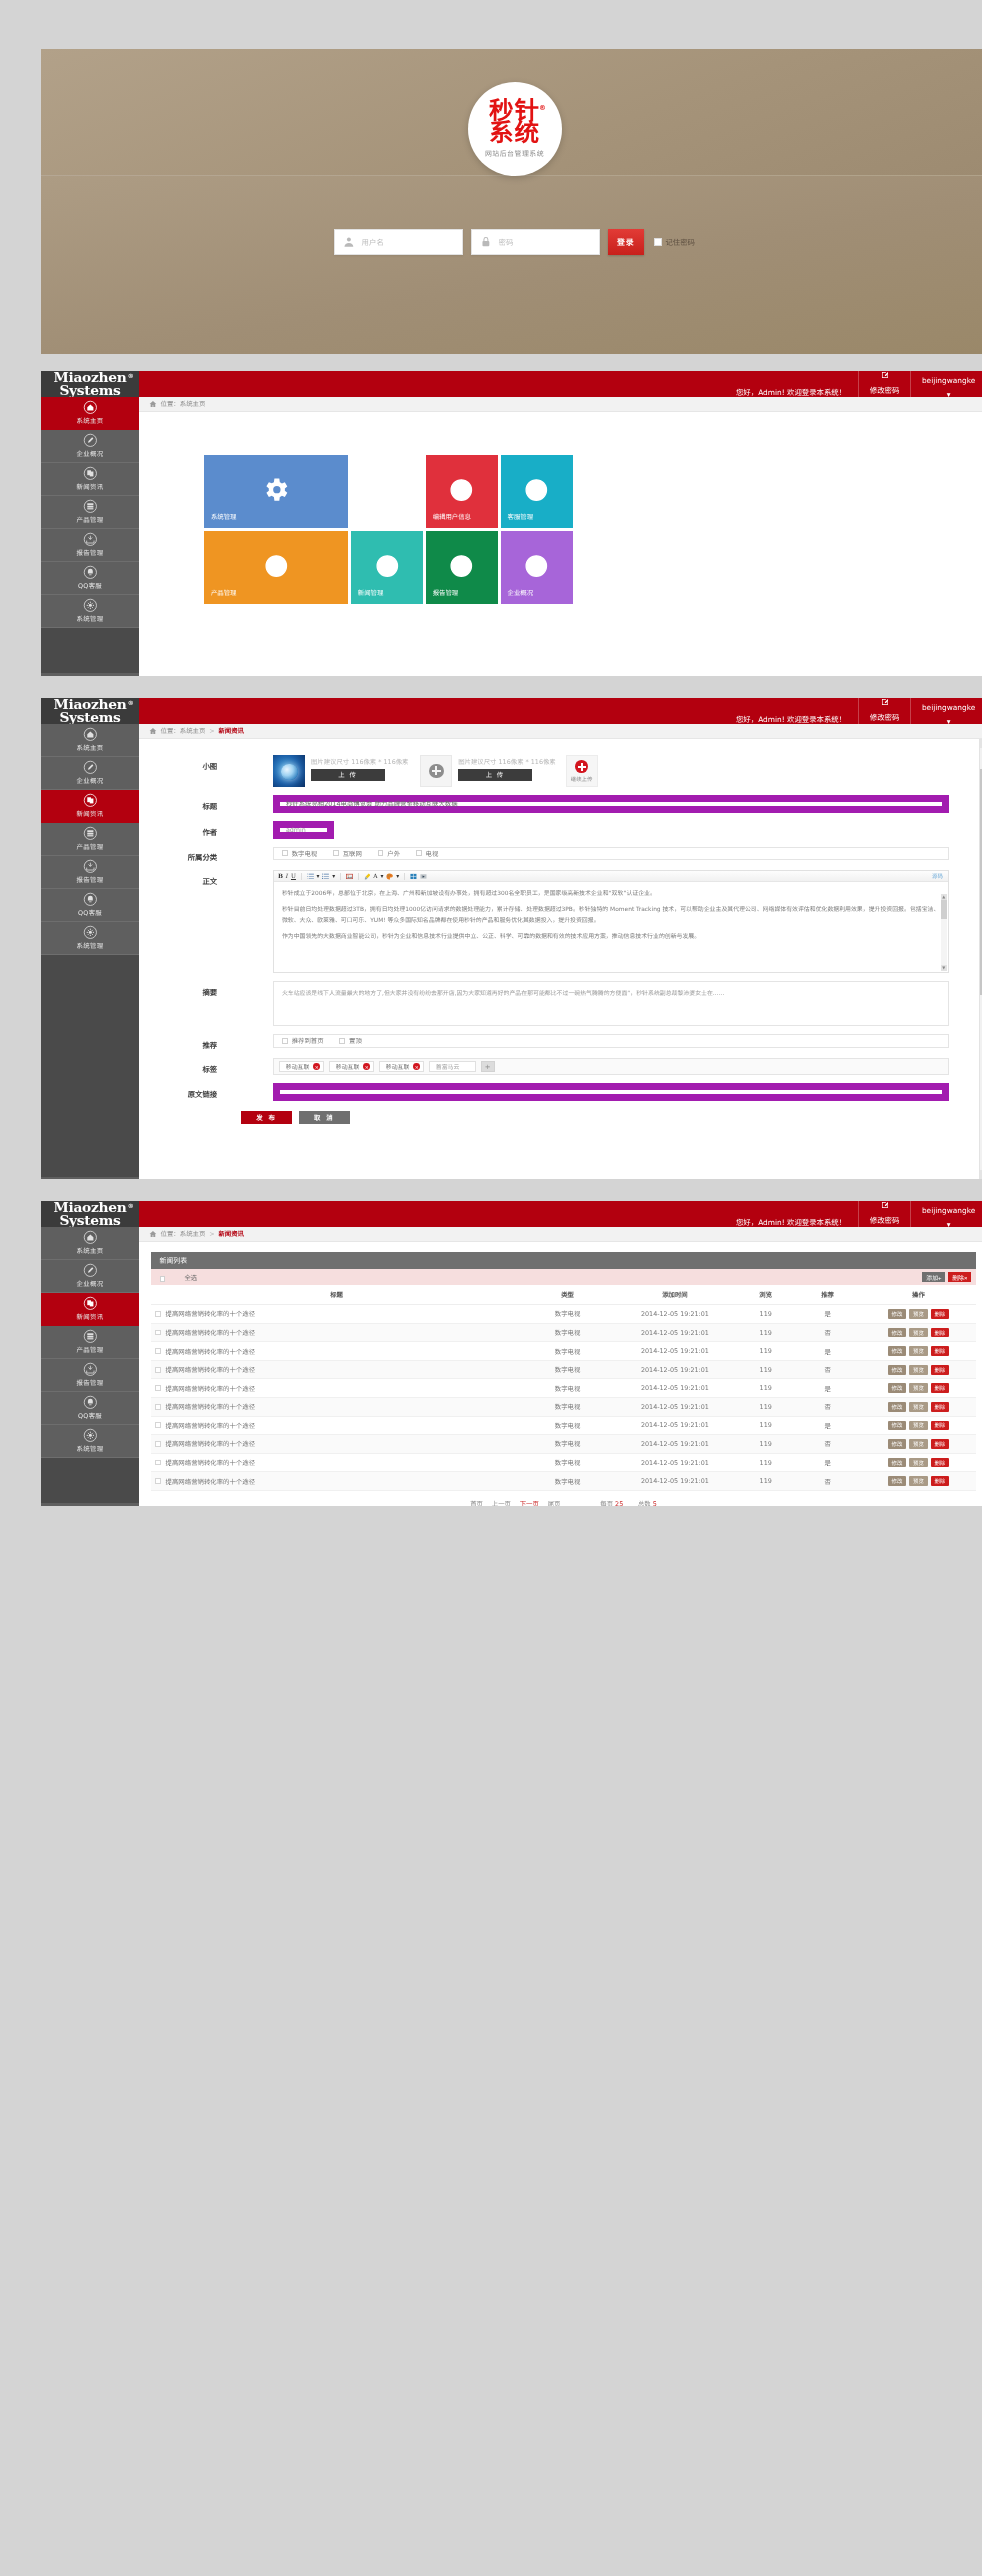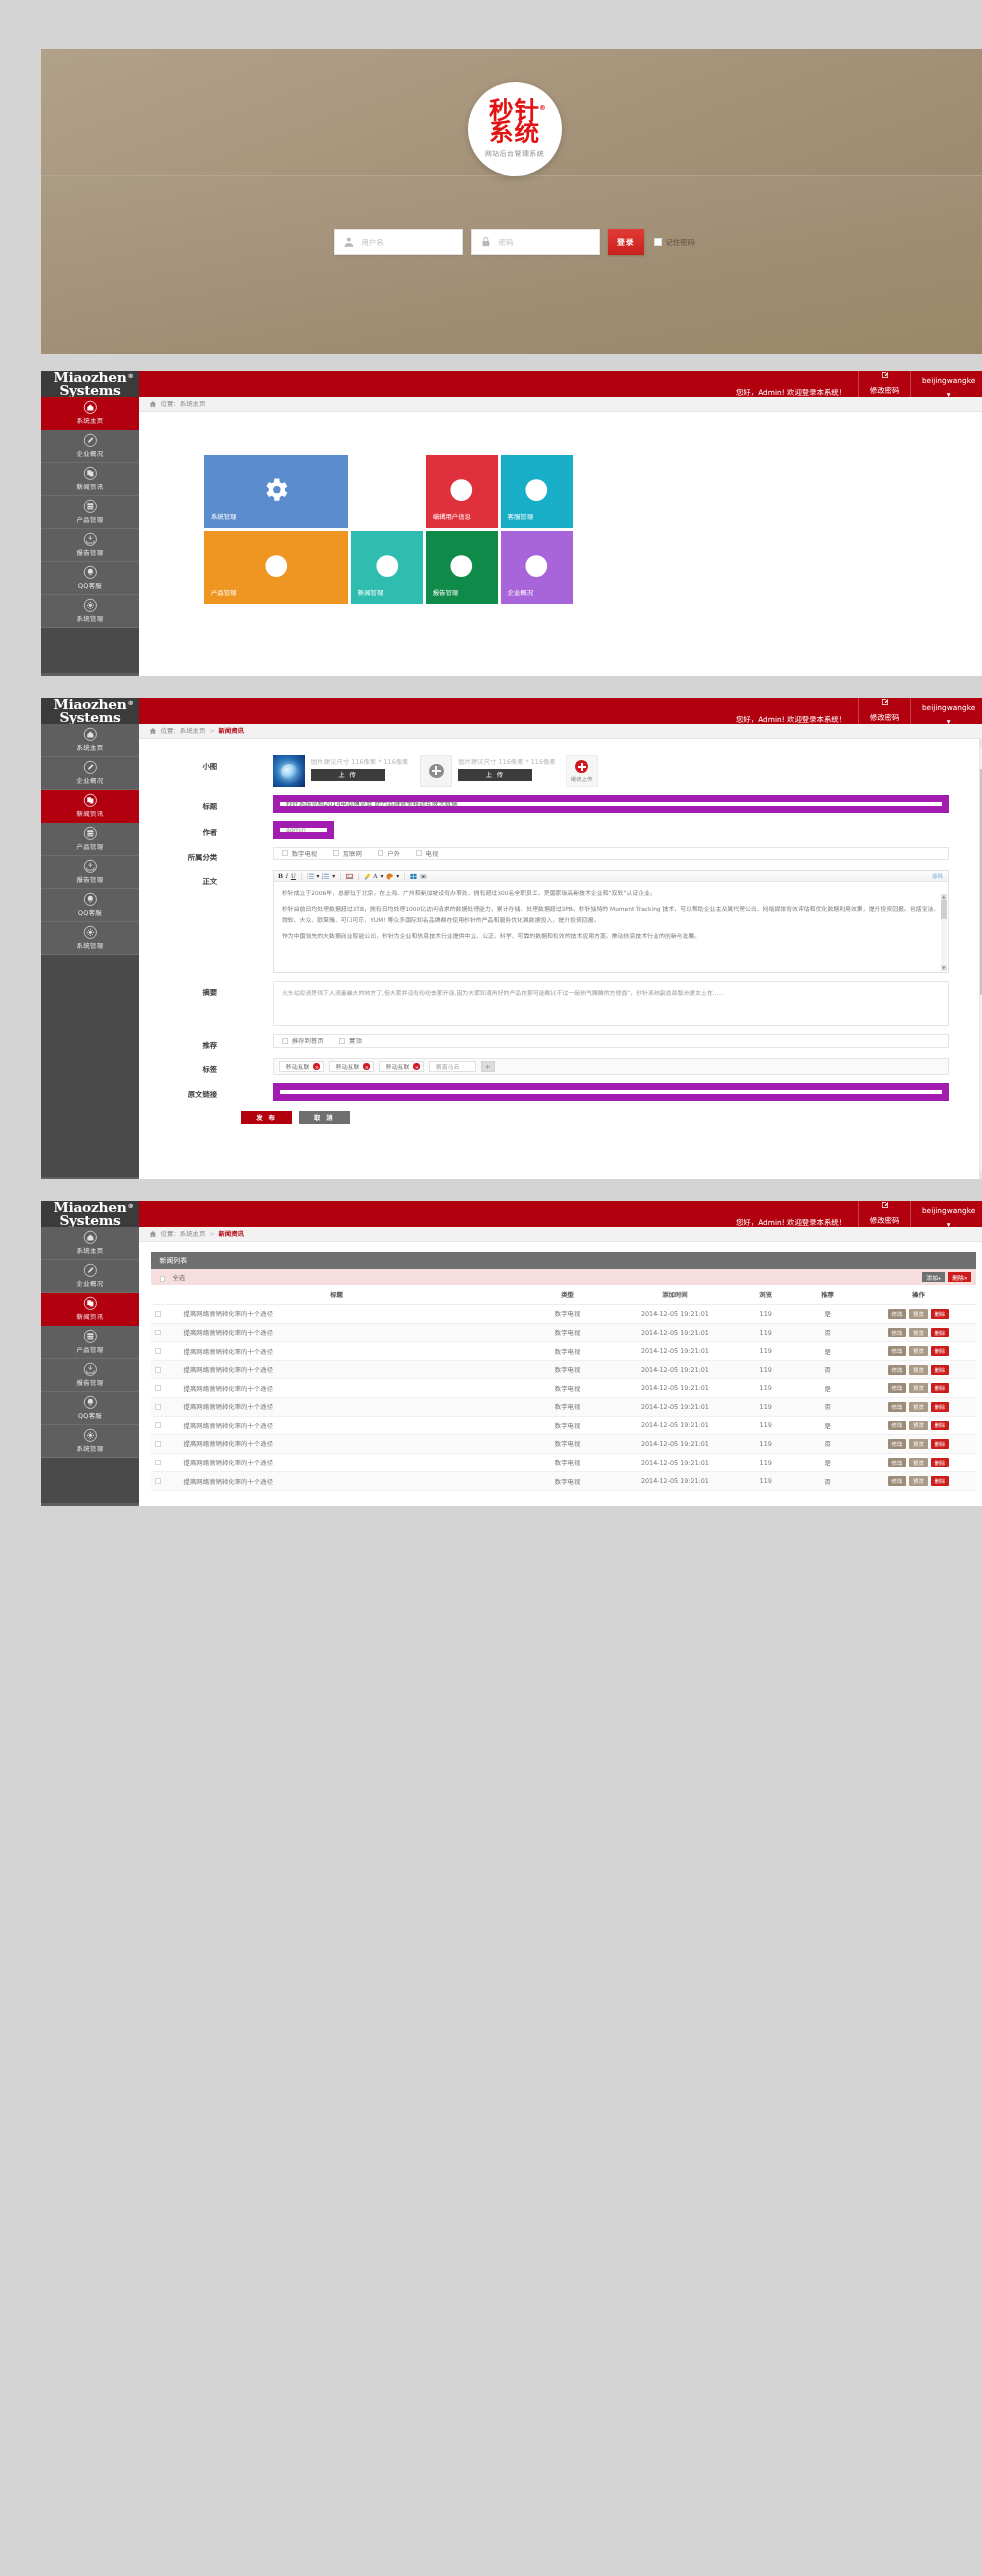--- a/index.html
+++ b/index.html
@@ -294,21 +294,21 @@
   #panel-list .content { background:#fff; padding:0; }
   .list-wrap { padding:9.8px 11.8px 0 11.8px; }
   .list-title {
     height:16.7px; background:#6f6f6f; color:#fff; display:flex; align-items:center;
     padding-left:8.8px; font-size:6.9px;
   }
   .list-tools {
     height:16.7px; background:#f6dede; display:flex; align-items:center;
     padding:0 4.9px 0 8.8px; justify-content:space-between;
   }
-  .selall { display:flex; align-items:flex-end; gap:7px; cursor:pointer; }
+  .selall { display:flex; align-items:flex-end; gap:19px; cursor:pointer; }
   .selall .sq { width:5.9px; height:5.9px; border:1px solid #cfcfcf; background:#fff; }
   .selall span { font-size:6.4px; color:#6a6a6a; }
   .tool-btns { display:flex; gap:2.9px; }
   .btn-add {
     height:10.8px; padding:0 3.9px; background:#6f6f6f; color:#fff; border:0;
     font-size:5.9px; cursor:pointer; display:flex; align-items:center;
   }
   .btn-del {
     height:10.8px; padding:0 3.9px; background:#cc1d1d; color:#fff; border:0;
     font-size:5.9px; cursor:pointer; display:flex; align-items:center;
@@ -317,21 +317,21 @@
   table.news th {
     font-size:6.4px; color:#555; font-weight:bold; padding:4.9px 0;
     border-bottom:1px solid #eee; background:#fff;
   }
   table.news td {
     font-size:6.4px; color:#777; padding:3.9px 0; text-align:center;
     border-bottom:1px solid #f0f0f0;
   }
   table.news tr.alt td { background:#fafafa; }
   td.c-title { text-align:left; padding-left:0; }
-  .title-cell { display:flex; align-items:center; gap:23px; padding-left:3.9px; }
+  .title-cell { display:flex; align-items:center; gap:5px; padding-left:3.9px; }
   .title-cell .sq { width:5.9px; height:5.9px; border:1px solid #d5d5d5; background:#fff; flex:none; cursor:pointer;}
   .views { color:#cc2b2b; }
   .rec-yes { color:#cc2b2b; }
   .rec-no { color:#777; }
   .ops { display:flex; gap:2.9px; justify-content:center; }
   .op {
     height:9.8px; padding:0 3.9px; font-size:5.4px; color:#fff; border:0; cursor:pointer;
     display:flex; align-items:center; border-radius:1px;
   }
   .op.edit { background:#9b8b77; }
@@ -1154,17 +1154,31 @@
                 <td>
                   <div class="ops">
                     <button class="op edit">修改</button>
                     <button class="op prev">预览</button>
                     <button class="op rm">删除</button>
                   </div>
                 </td>
               </tr>
             </tbody>
         </table>
+        <div class="pager">
+          <span class="pl">首页</span>
+          <span class="pl">上一页</span>
+          <span class="pl cur">下一页</span>
+          <span class="pl">尾页</span>
+          <span class="stat">
+            <span>每页</span>
+            <span class="num">25</span>
+          </span>
+          <span class="stat" style="margin-left:5.9px">
+            <span>总数</span>
+            <span class="num">5</span>
+          </span>
+        </div>
       </div>
     </div>
   </div>
 </div>
 
 
 </body></html>

